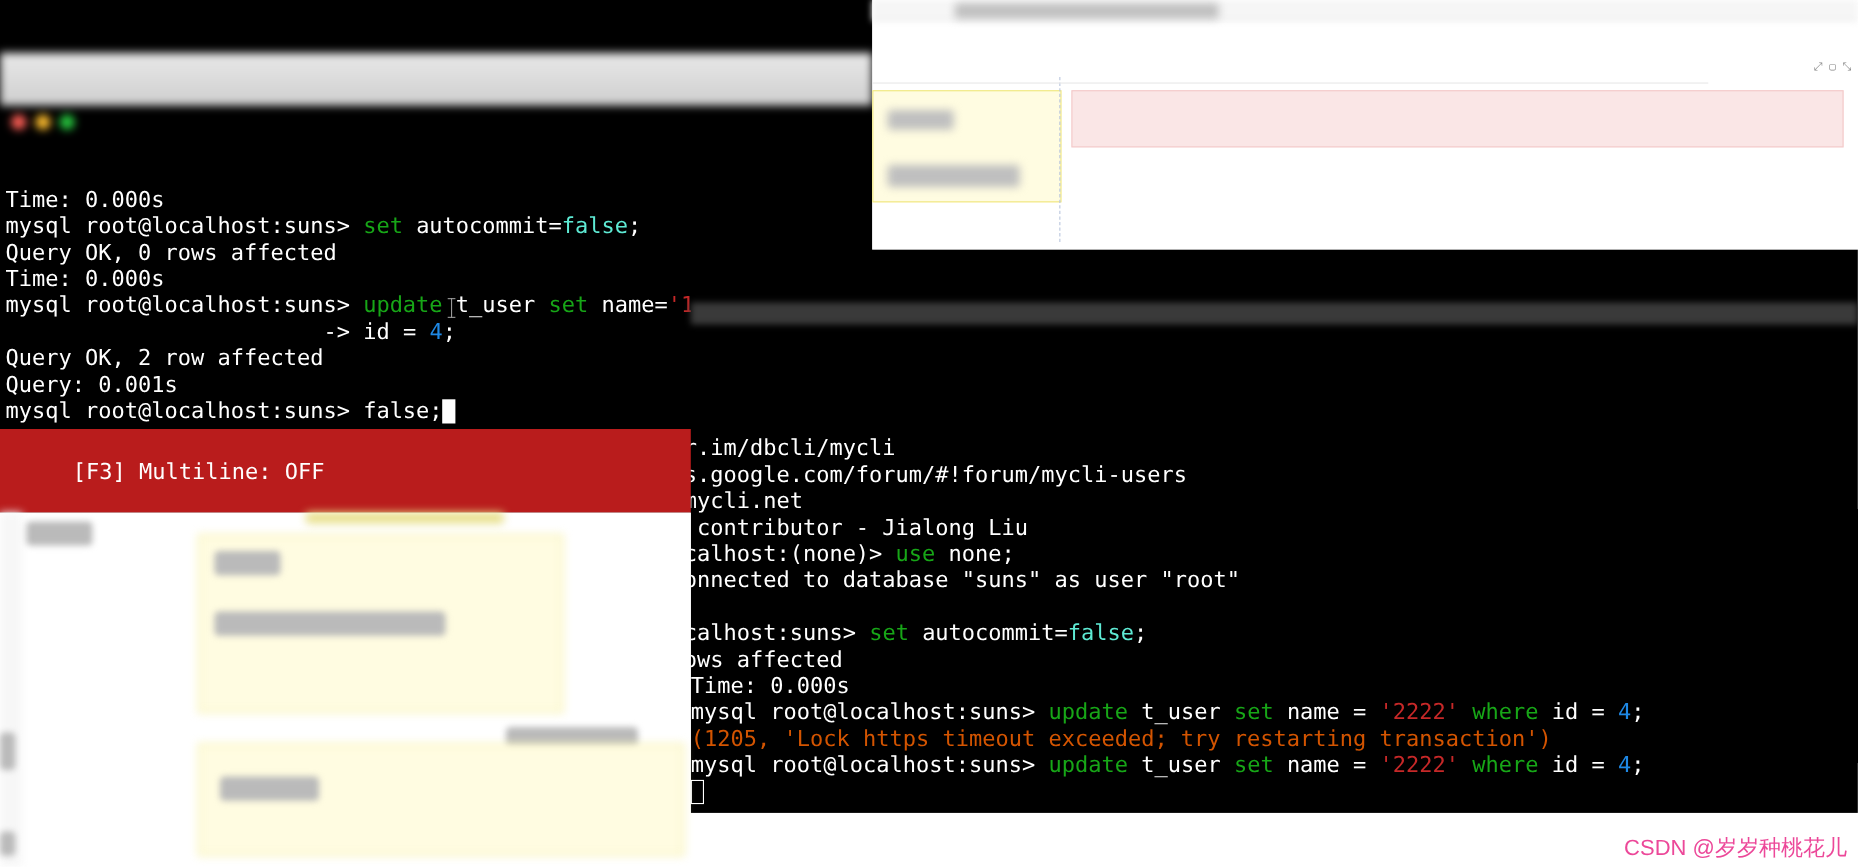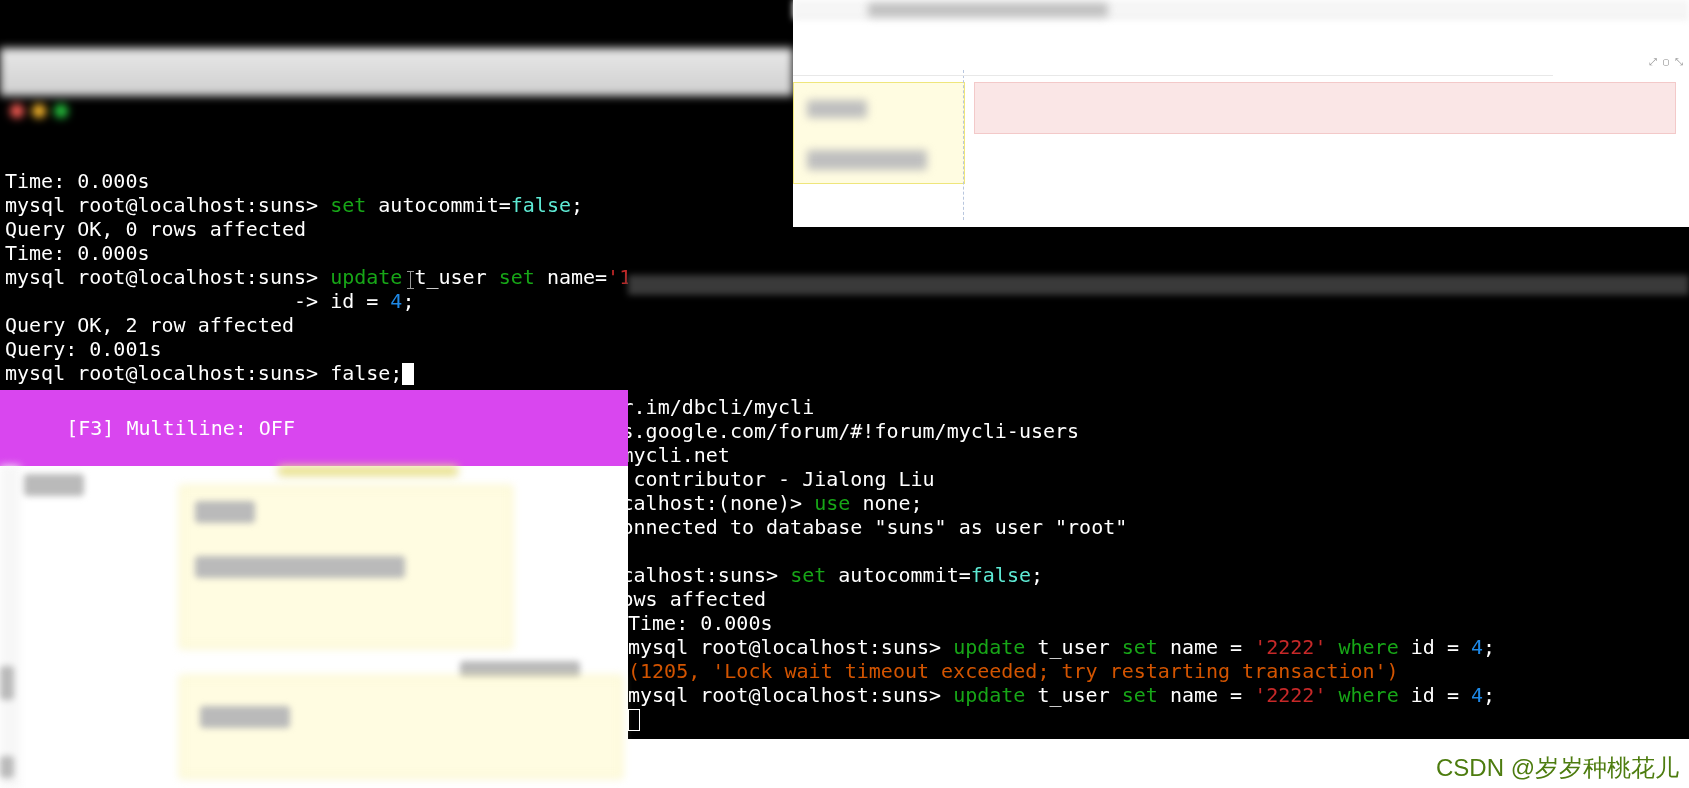--- a/index.html
+++ b/index.html
@@ -41,21 +41,21 @@
   #left-term-title .yellow { background:#ffbd2e; }
   #left-term-title .green  { background:#27c93f; }
   #left-term-body {
     padding: 1px 5px 0 5px;
   }
   #left-term-status {
     position: absolute;
     left: 0;
     bottom: 0;
     width: 100%;
-    background: #d946ef;
+    background: #b91c1c;
     color: #ffffff;
     padding: 2px 18px;
     box-sizing: border-box;
     font-size: 20px;
     line-height: 24px;
   }
 
   
   .right-editor {
     position: absolute;
@@ -179,23 +179,23 @@
     content:''; position:absolute; left:-3px; width:7px; height:1px; background:#999999;
   }
   .i-beam::before { top:0; }
   .i-beam::after  { bottom:0; }
 
   
   .watermark {
     position:absolute;
     right:10px;
     bottom:4px;
-    color:#4d7c0f;
+    color:#ec4899;
     font-family: "PingFang SC","Microsoft YaHei",sans-serif;
-    font-size:24px;
+    font-size:20px;
     text-shadow:0 0 2px #fff;
     z-index:50;
   }
 
   
   .blur-pill {
     position:absolute;
     background:#bfbfbf;
     filter: blur(4px);
     border-radius:3px;
@@ -249,21 +249,21 @@
 <span>https://groups.google.com/forum/#!forum/mycli-users</span>
 <span>Home: http://mycli.net</span>
 <span>Thanks to the contributor - Jialong Liu</span>
 <span>mysql root@localhost:(none)&gt;</span> <span class="kw">use</span> <span>none;</span>
 <span>You are now connected to database "suns" as user "root"</span>
 
 <span>mysql root@localhost:suns&gt;</span> <span class="kw">set</span> <span>autocommit</span><span>=</span><span class="false">false</span><span>;</span>
 <span>Query OK, 0 rows affected</span>
 </div><span>Time: 0.000s</span>
 <span>mysql root@localhost:suns&gt;</span> <span class="kw">update</span> <span>t_user</span> <span class="kw">set</span> <span>name</span> <span>=</span> <span class="red">'2222'</span> <span class="kw">where</span> <span>id</span> <span>=</span> <span class="num">4</span><span>;</span>
-<span class="err">(1205, 'Lock wait timeout exceeded; try restarting transaction')</span>
+<span class="err">(1205, 'Lock https timeout exceeded; try restarting transaction')</span>
 <span>mysql root@localhost:suns&gt;</span> <span class="kw">update</span> <span>t_user</span> <span class="kw">set</span> <span>name</span> <span>=</span> <span class="red">'2222'</span> <span class="kw">where</span> <span>id</span> <span>=</span> <span class="num">4</span><span>;</span>
 <span class="cursor-outline"></span>
   </div>
 </div>
 
 <div class="lower-left">
   <div class="strip"></div>
   <div class="gray-blur" style="left:24px; top:8px; width:60px; height:22px;"></div>
 
   <div class="yellow-card" style="left:180px; top:20px; width:330px; height:160px;"></div>

